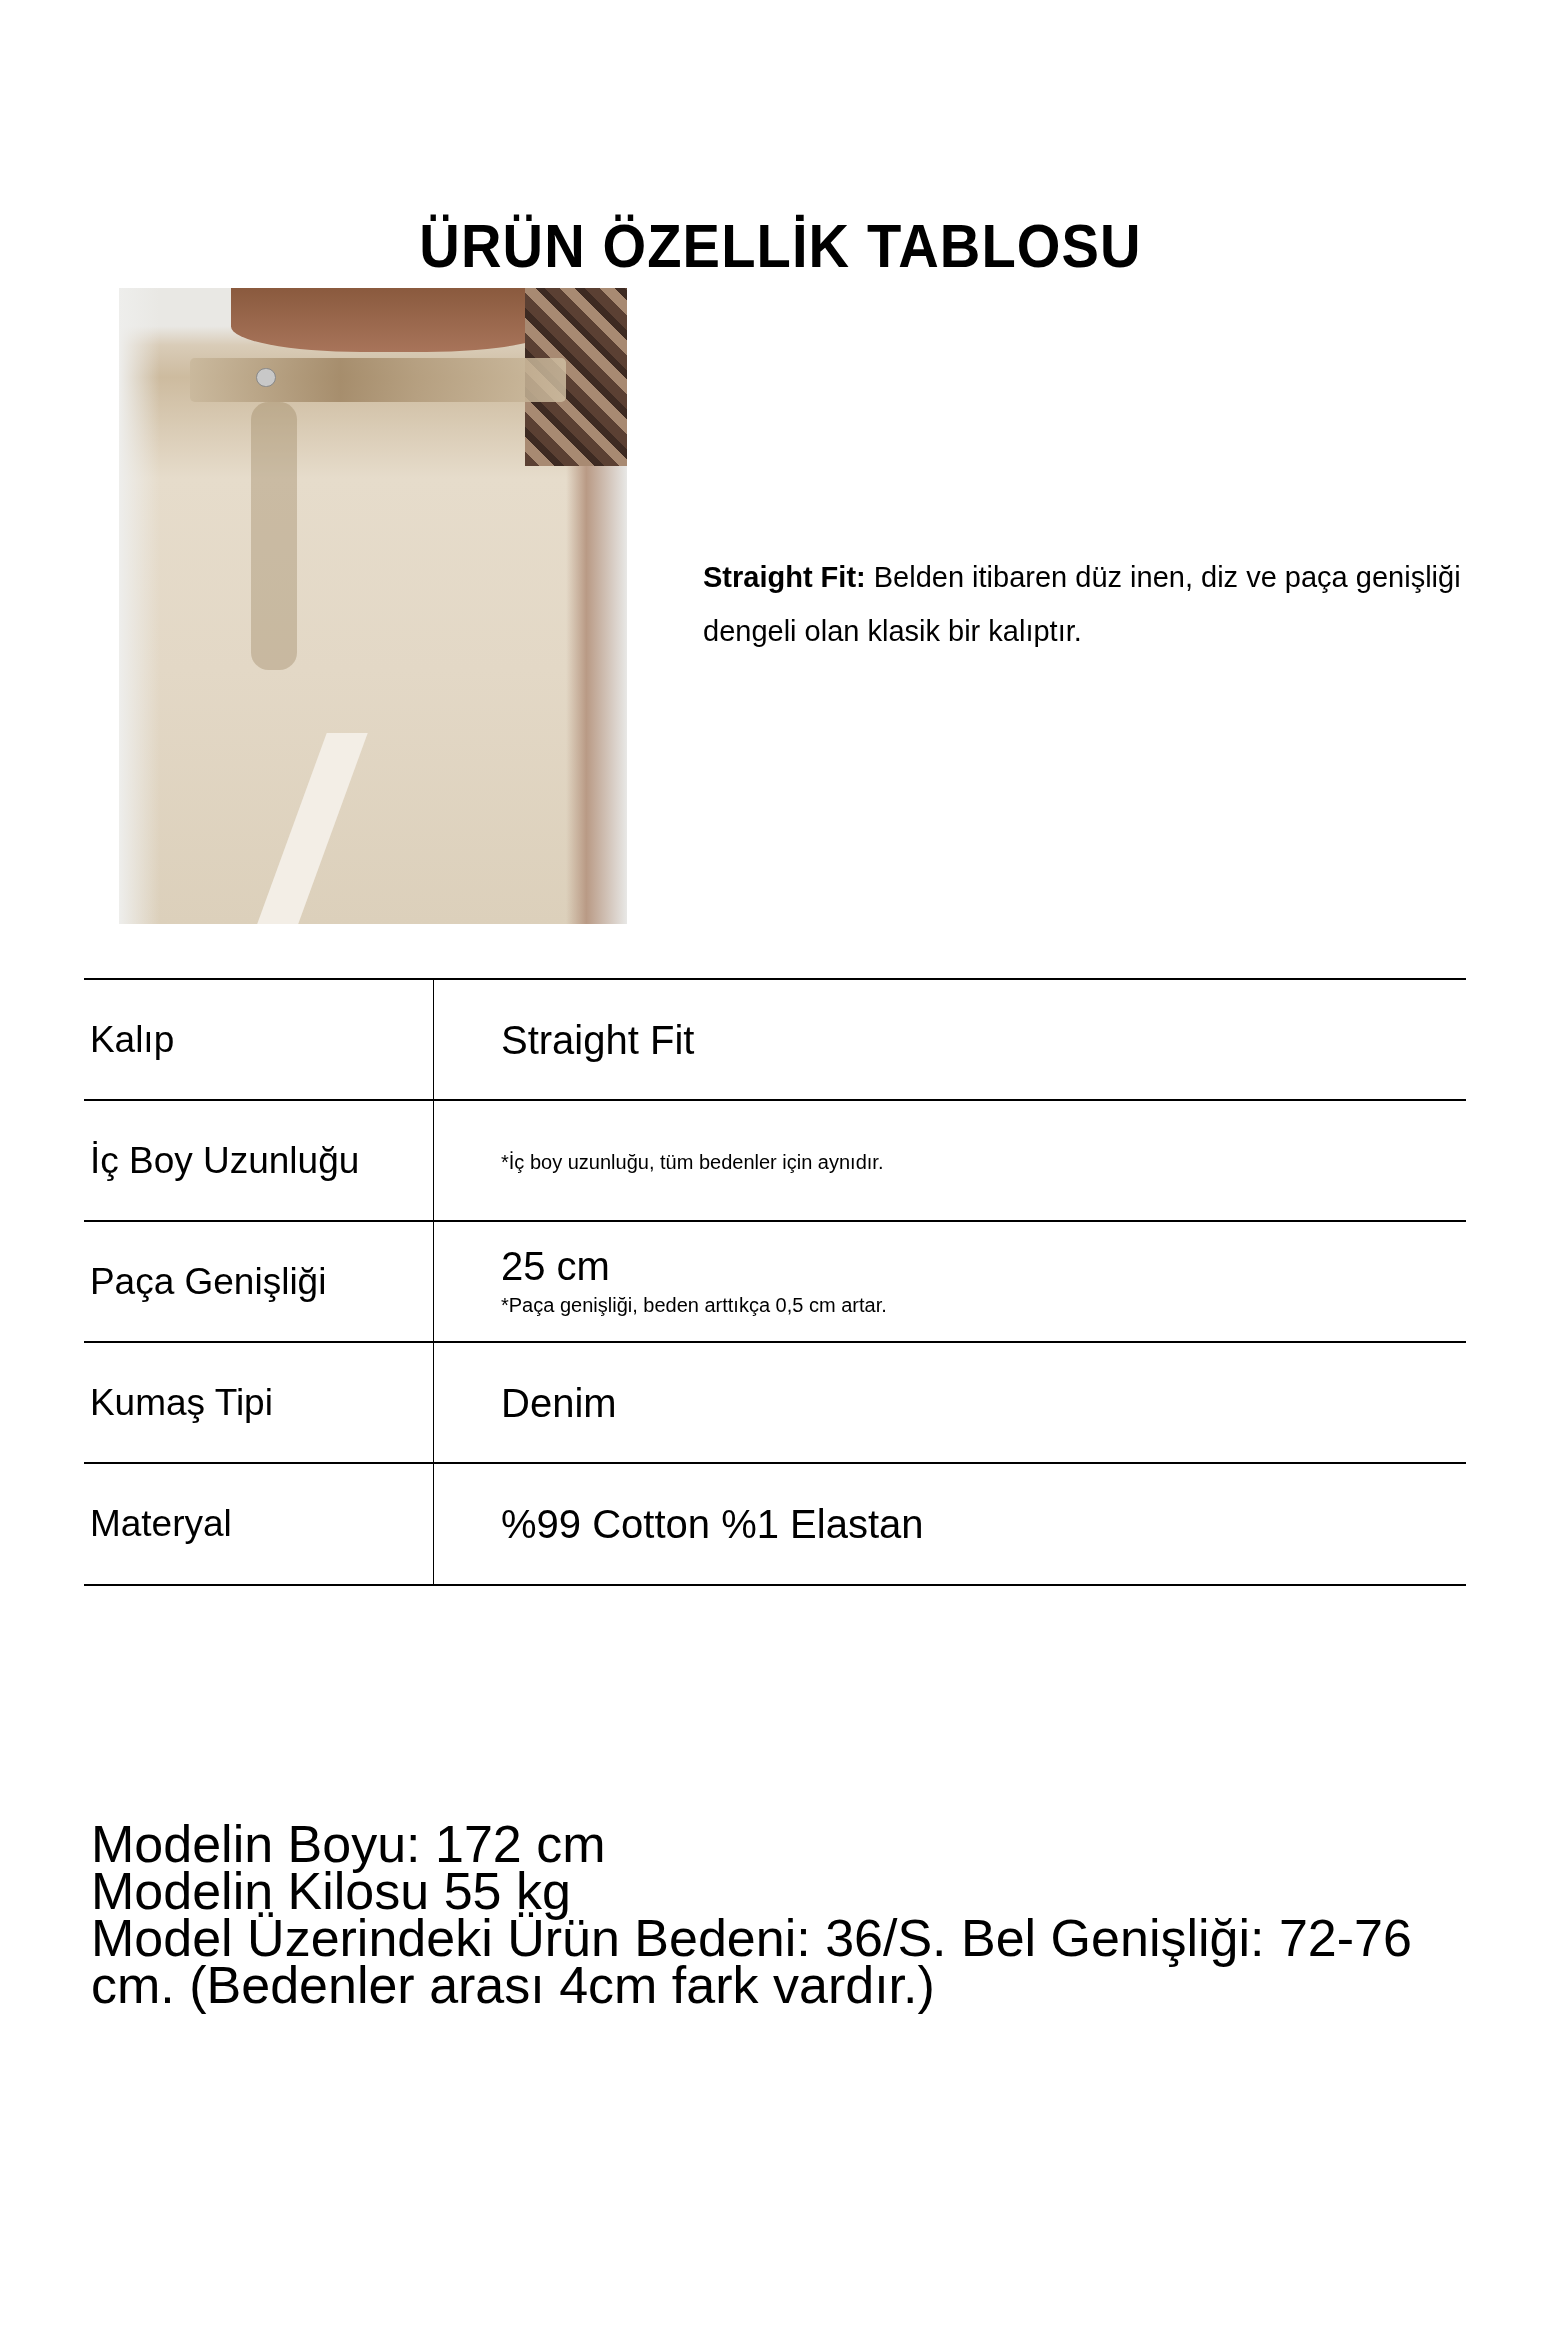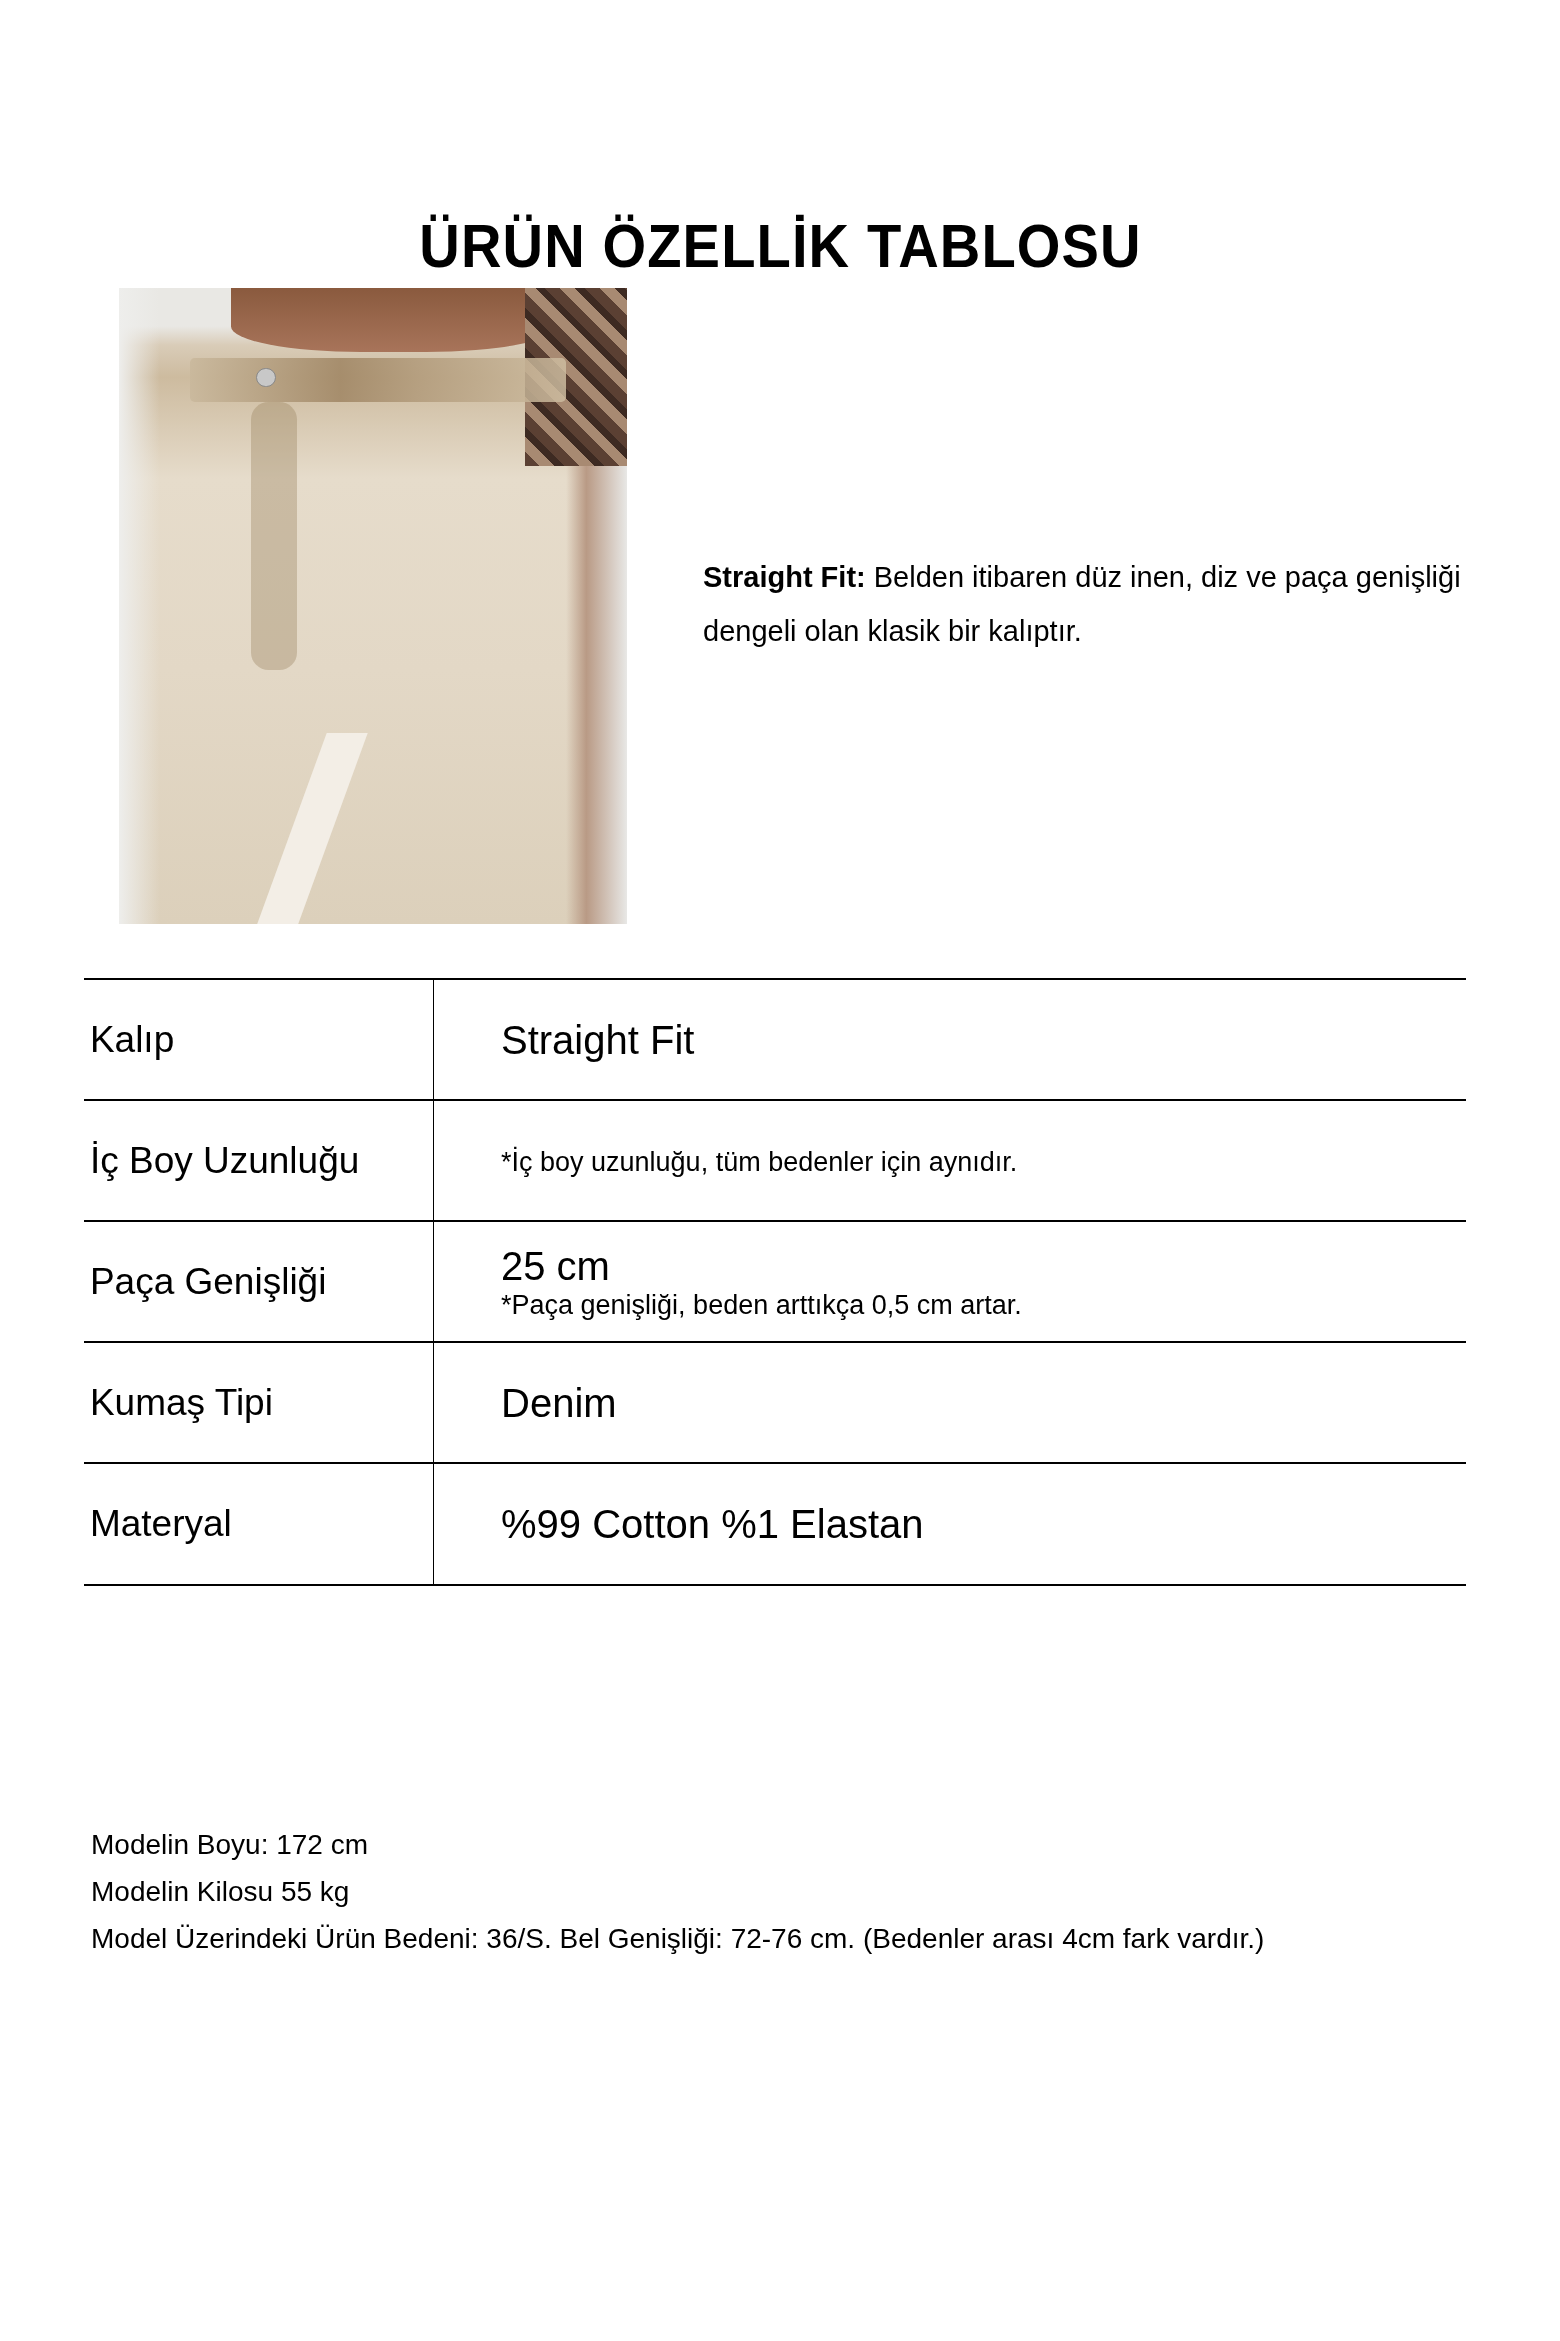--- a/index.html
+++ b/index.html
@@ -22,22 +22,22 @@
   .photo .crotch { position:absolute; left:34%; top:70%; width:8%; height:30%; background:#f3eee6; transform: skewX(-20deg); }
   .desc { position: absolute; left: 703px; top: 550px; width: 773px; font-size: 29px; line-height: 54px; }
   .desc b { font-weight: bold; }
   .spec-table { position: absolute; left: 84px; top: 978px; width: 1382px; border-collapse: collapse; }
   .spec-row { display: flex; height: 121px; border-top: 2.9px solid #000; box-sizing: border-box; }
   .spec-row:last-child { border-bottom: 2.9px solid #000; height: 124px; }
   .spec-label { width: 350px; border-right: 1.8px solid #000; box-sizing: border-box; display: flex; align-items: center;
                 font-size: 37px; font-weight: normal; padding-left: 5.9px; }
   .spec-value { flex: 1; padding-left: 67px; display: flex; flex-direction: column; justify-content: center; }
   .spec-value .main { font-size: 40px; line-height: 44px; }
-  .spec-value .note { font-size: 27px; line-height: 28px; margin-top: 2.3px; }
-  .model-info { position: absolute; left: 91px; top: 1821px; width: 1347px; font-size: 28px; line-height: 47px; }
+  .spec-value .note { font-size: 20px; line-height: 28px; margin-top: 2.3px; }
+  .model-info { position: absolute; left: 91px; top: 1821px; width: 1347px; font-size: 52px; line-height: 47px; }
   .model-info div { white-space: pre-wrap; }
 </style>
 </head>
 <body>
 
 <h1 class="title">ÜRÜN ÖZELLİK TABLOSU</h1>
 
 <div class="photo" title="Close-up of high-waisted beige straight fit jeans with brown wash">
   <div class="wall"></div>
   <div class="skin"></div>

